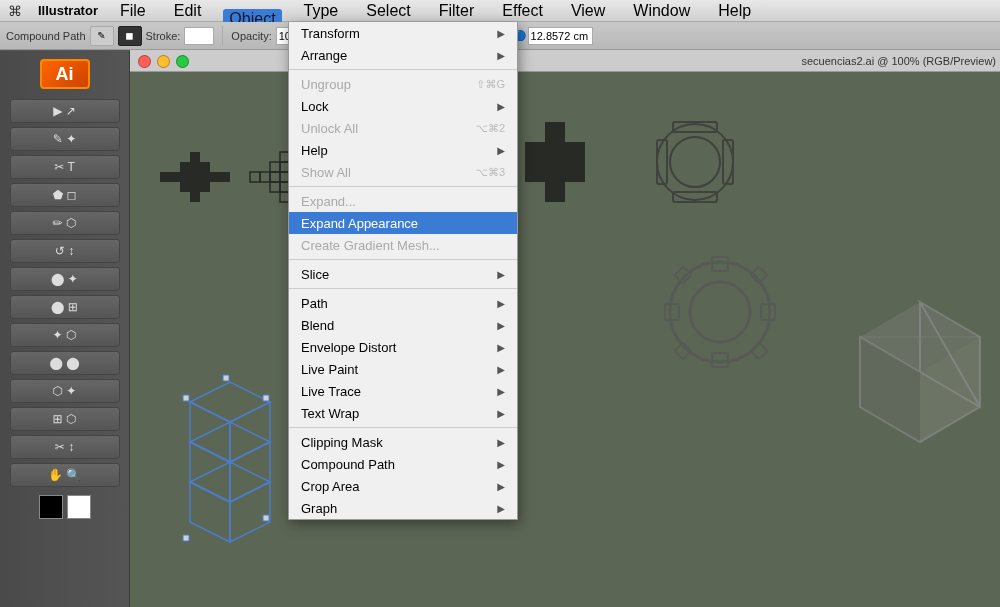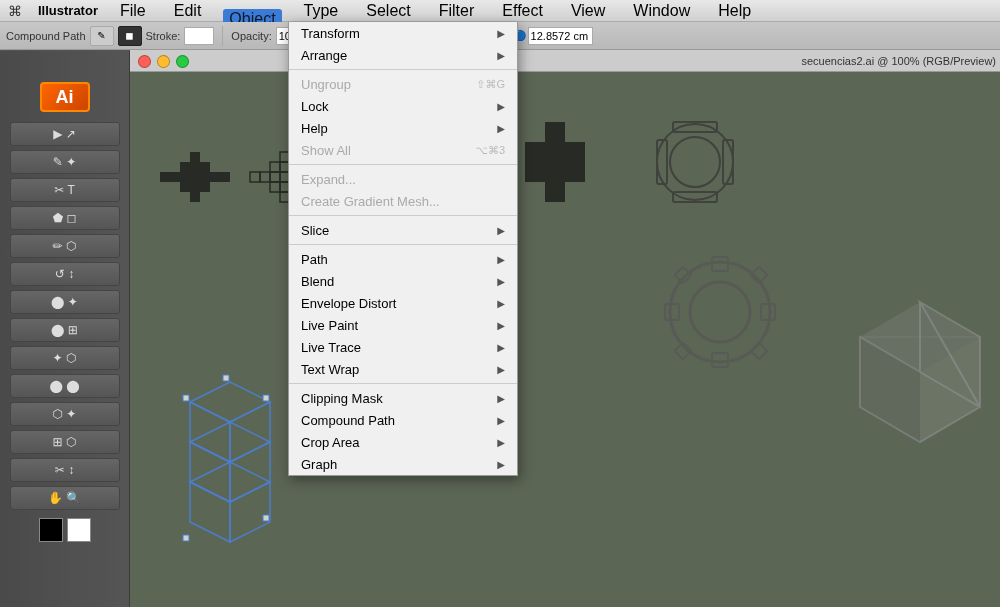--- a/index.html
+++ b/index.html
@@ -109,21 +109,20 @@
       background: linear-gradient(135deg, #ff6600, #cc4400);
       border: 2px solid #ff8800;
       border-radius: 4px;
       display: flex;
       align-items: center;
       justify-content: center;
       color: #fff;
       font-weight: bold;
       font-size: 18px;
       margin-bottom: 6px;
-      margin-top: 23px;
     }
 
     
     .dropdown-overlay {
       position: absolute;
       top: 22px;
       left: 0;
       right: 0;
       bottom: 0;
       z-index: 50;
@@ -444,34 +443,41 @@
     <div class="menu-separator"></div>
 
     <div class="menu-item disabled">
       <span>Ungroup</span>
       <span class="menu-shortcut">⇧⌘G</span>
     </div>
     <div class="menu-item">
       <span>Lock</span>
       <span class="menu-arrow">▶</span>
     </div>
+    <div class="menu-item disabled">
+      <span>Unlock All</span>
+      <span class="menu-shortcut">⌥⌘2</span>
+    </div>
     <div class="menu-item">
       <span>Help</span>
       <span class="menu-arrow">▶</span>
     </div>
     <div class="menu-item disabled">
       <span>Show All</span>
       <span class="menu-shortcut">⌥⌘3</span>
     </div>
 
     <div class="menu-separator"></div>
 
     <div class="menu-item disabled">
       <span>Expand...</span>
     </div>
+    <div class="menu-item highlighted">
+      <span>Expand Appearance</span>
+    </div>
     <div class="menu-item disabled">
       <span>Create Gradient Mesh...</span>
     </div>
 
     <div class="menu-separator"></div>
 
     <div class="menu-item">
       <span>Slice</span>
       <span class="menu-arrow">▶</span>
     </div>

